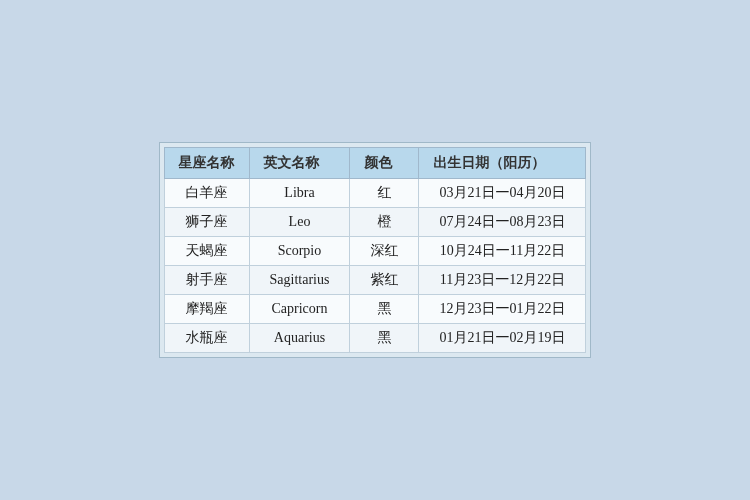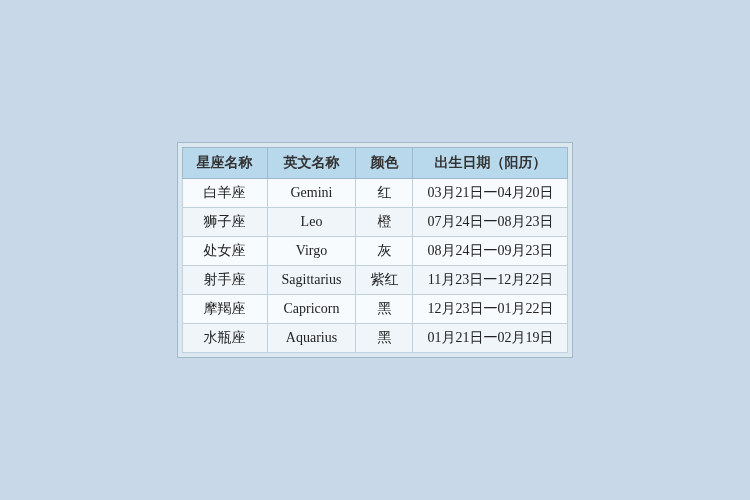--- a/index.html
+++ b/index.html
@@ -27,29 +27,29 @@
 
     table {
       border-collapse: collapse;
       background-color: #f0f4f8;
     }
 
     th {
       background-color: #b8d8ec;
       color: #333;
       font-weight: bold;
-      text-align: center;
+      text-align: left;
       padding: 6px 14px;
       border: 1px solid #a0b8cc;
       font-size: 14px;
     }
 
     td {
       text-align: center;
-      padding: 5px 14px;
+      padding: 5px 20px;
       border: 1px solid #c0d0dc;
       color: #222;
       font-size: 14px;
       background-color: #f8fbfd;
     }
 
     tr:nth-child(even) td {
       background-color: #f0f5f9;
     }
   </style>
@@ -62,35 +62,35 @@
       <tr>
         <th>星座名称</th>
         <th>英文名称</th>
         <th>颜色</th>
         <th>出生日期（阳历）</th>
       </tr>
     </thead>
     <tbody id="table-body">
     <tr>
           <td>白羊座</td>
-          <td>Gemini</td>
+          <td>Libra</td>
           <td>红</td>
           <td>03月21日一04月20日</td>
         </tr>
         <tr>
           <td>狮子座</td>
           <td>Leo</td>
           <td>橙</td>
           <td>07月24日一08月23日</td>
         </tr>
         <tr>
-          <td>处女座</td>
-          <td>Virgo</td>
-          <td>灰</td>
-          <td>08月24日一09月23日</td>
+          <td>天蝎座</td>
+          <td>Scorpio</td>
+          <td>深红</td>
+          <td>10月24日一11月22日</td>
         </tr>
         <tr>
           <td>射手座</td>
           <td>Sagittarius</td>
           <td>紫红</td>
           <td>11月23日一12月22日</td>
         </tr>
         <tr>
           <td>摩羯座</td>
           <td>Capricorn</td>

